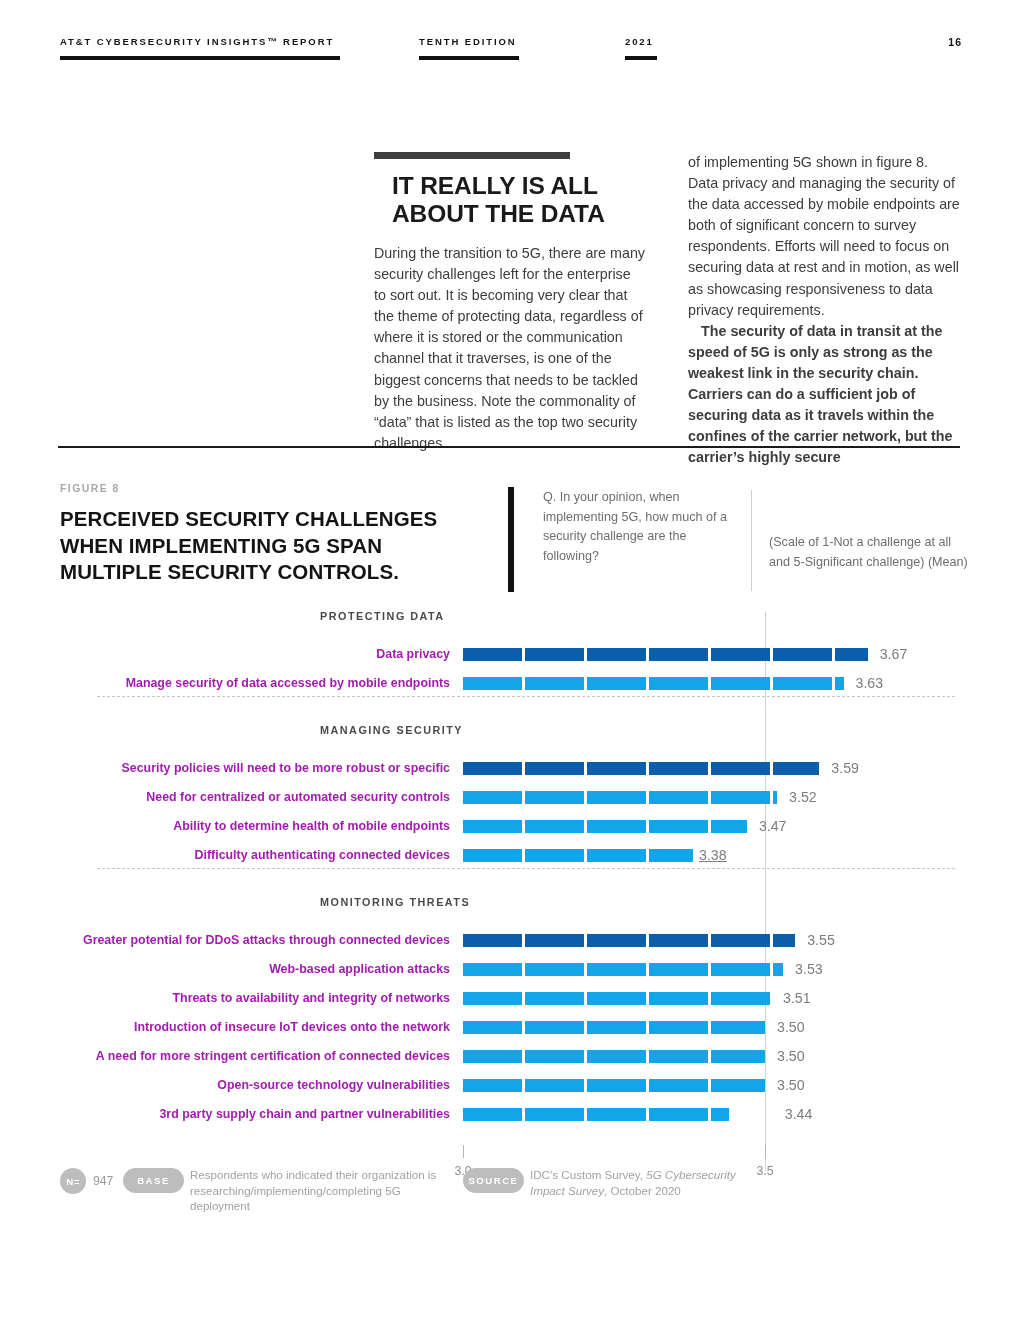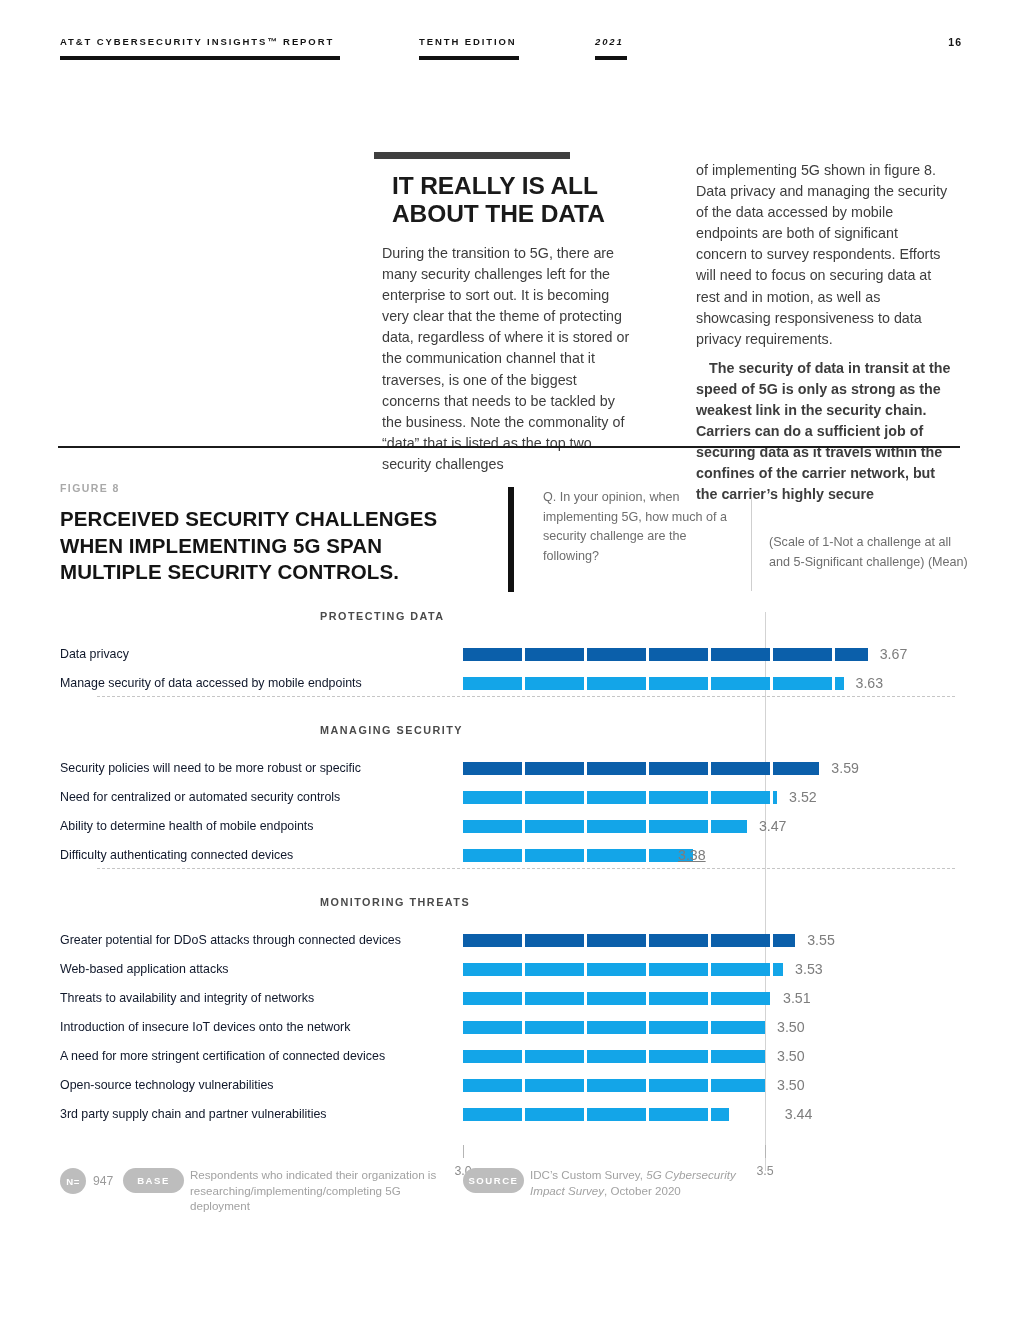--- a/index.html
+++ b/index.html
@@ -15,38 +15,38 @@
   
   .runhead { position: absolute; top: 36px; left: 0; width: 1020px; height: 40px; }
   .rh-item { position: absolute; top: 0; }
   .rh-text {
     font-size: 9.5px; font-weight: 700; letter-spacing: 1.9px;
     color: #141414; white-space: nowrap; line-height: 12px;
   }
   .rh-rule { position: absolute; left: 0; top: 20px; height: 4px; background: #111; }
   .rh-a { left: 60px; }  .rh-a .rh-rule { width: 280px; }
   .rh-b { left: 419px; } .rh-b .rh-rule { width: 100px; }
-  .rh-c { left: 595px; font-style: italic; } .rh-c .rh-rule { width: 32px; }
+  .rh-c { left: 625px; } .rh-c .rh-rule { width: 32px; }
   .rh-page {
     position: absolute; right: 58px; top: 0;
     font-size: 10.5px; font-weight: 700; letter-spacing: 1px; color: #141414;
   }
 
   
   .art-col { position: absolute; font-size: 14.3px; line-height: 21.1px; color: #3d3d3d; }
   .col-left  { left: 374px; top: 152px; width: 272px; }
   .col-right { left: 688px; top: 152px; width: 272px; }
   .hd-rule { width: 196px; height: 7px; background: #3f3f3f; margin-bottom: 13px; }
   .art-title {
     font-size: 24.5px; line-height: 28px; font-weight: 700;
     letter-spacing: -0.1px; color: #1a1a1a; margin-bottom: 15px;
     font-stretch: condensed;
     margin-left: 18px;
   }
-  .art-p { margin: 8px; }
+  .art-p { margin: 0; }
   .art-p.indent { text-indent: 13px; font-weight: bold; }
 
   
   .sec-rule { position: absolute; left: 58px; top: 446px; width: 902px; height: 2.4px; background: #1b1b1b; }
 
   
   .fig-label {
     position: absolute; left: 60px; top: 482px;
     font-size: 10.5px; font-weight: 700; letter-spacing: 1.4px; color: #a9a9a9;
   }
@@ -74,22 +74,22 @@
     position: absolute; font-size: 10.8px; font-weight: 700;
     letter-spacing: 1.5px; color: #4a4a4a; white-space: nowrap;
   }
   .divider {
     position: absolute; left: 97px; width: 858px; height: 0;
     border-top: 1px dashed #c6c6c6;
   }
 
   .row { position: absolute; left: 0; width: 1020px; height: 20px; }
   .row-label {
-    position: absolute; left: 60px; width: 390px; 
-    font-size: 12.4px; line-height: 20px; color: #0f172a; white-space: nowrap;
+    position: absolute; left: 60px; width: 390px; text-align: right;
+    font-size: 12.4px; line-height: 20px; color: #a21caf; white-space: nowrap; font-weight: bold;
   }
   .bar {
     position: absolute; left: 463px; top: 4px; height: 13px;
     background-color: #13a5e8;
     background-image: repeating-linear-gradient(
       to right,
       rgba(0,0,0,0) 0px, rgba(0,0,0,0) 59px,
       #ffffff 59px, #ffffff 62px);
   }
   .bar.dark { background-color: #0b5faa; }
@@ -190,21 +190,21 @@
         <div class="bar-value" style="left: 789.08px;">3.52</div>
       </div>
       <div class="row" style="top: 216px;">
         <div class="row-label">Ability to determine health of mobile endpoints</div>
         <div class="bar" style="width: 283.88px;"></div>
         <div class="bar-value" style="left: 758.88px;">3.47</div>
       </div>
       <div class="row" style="top: 245px;">
         <div class="row-label">Difficulty authenticating connected devices</div>
         <div class="bar" style="width: 229.52px;"></div>
-        <div class="bar-value" style="left: 678px; text-decoration: underline;">3.38</div>
+        <div class="bar-value" style="left: 699px; text-decoration: underline;">3.38</div>
       </div>
       <div class="divider" style="top: 268px;"></div>
       <div class="grp-head" style="top: 296px; left: 320px;">MONITORING THREATS</div>
       <div class="row" style="top: 330px;">
         <div class="row-label">Greater potential for DDoS attacks through connected devices</div>
         <div class="bar dark" style="width: 332.2px;"></div>
         <div class="bar-value" style="left: 807.2px;">3.55</div>
       </div>
       <div class="row" style="top: 359px;">
         <div class="row-label">Web-based application attacks</div>

